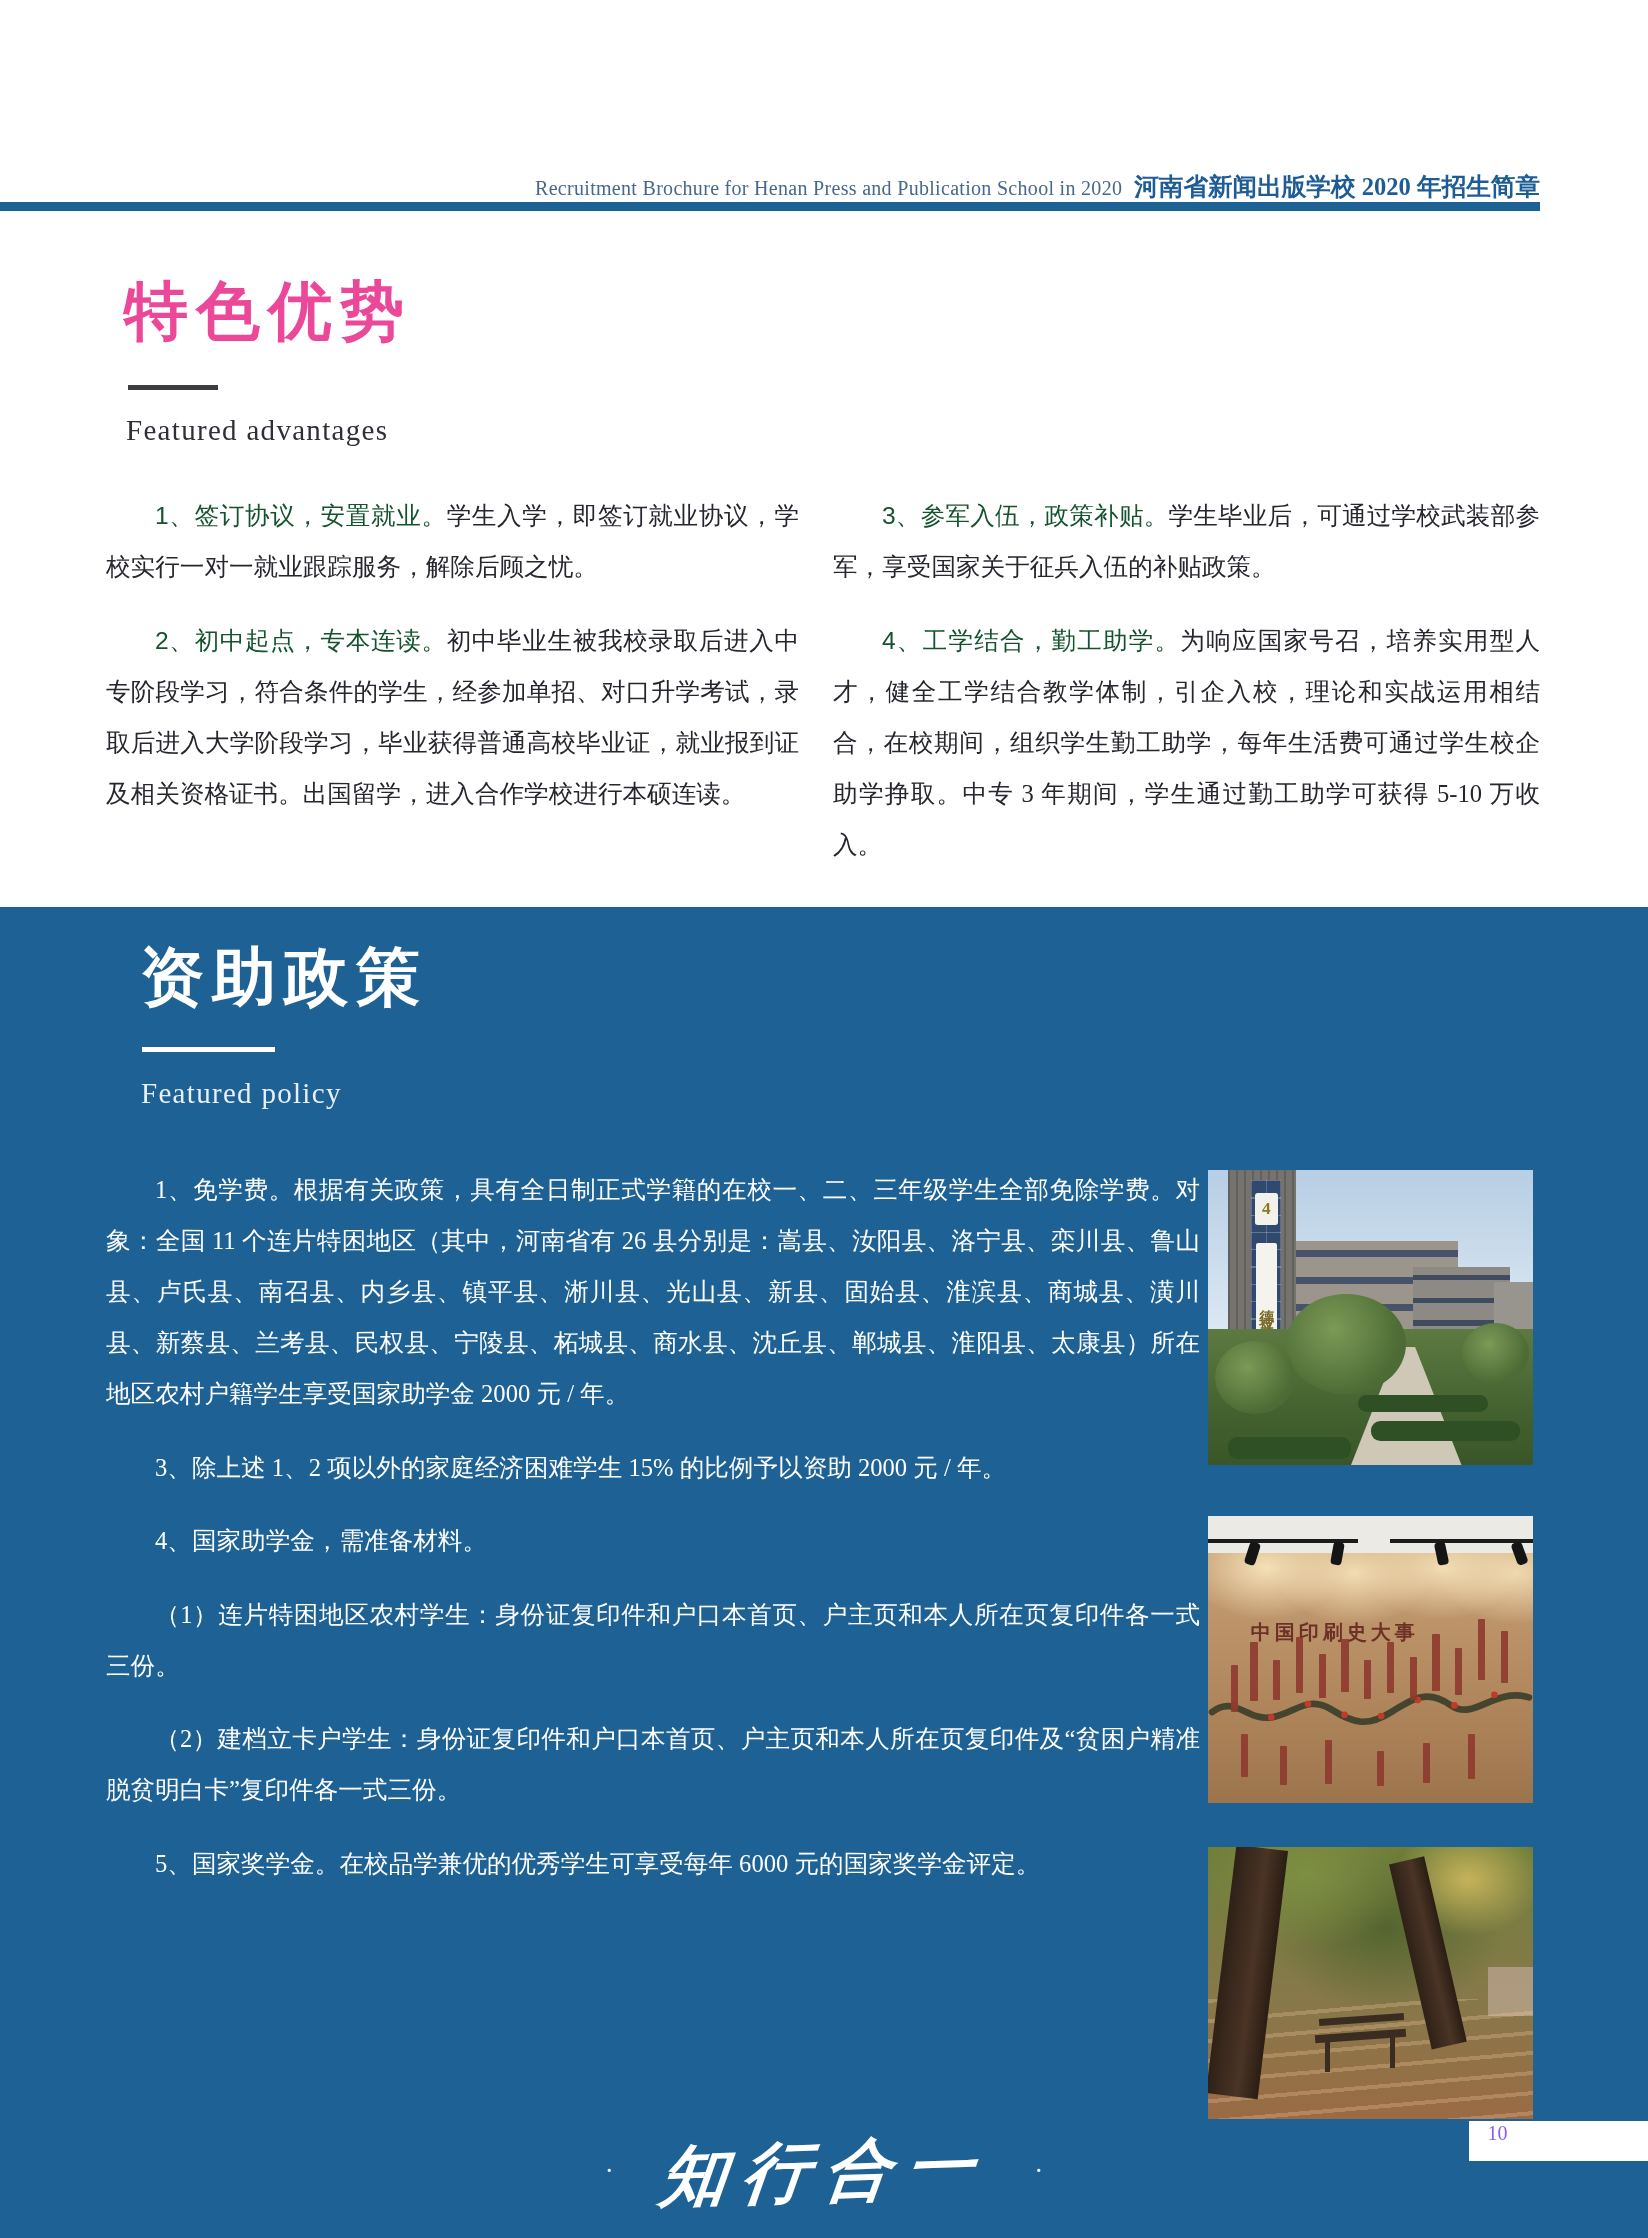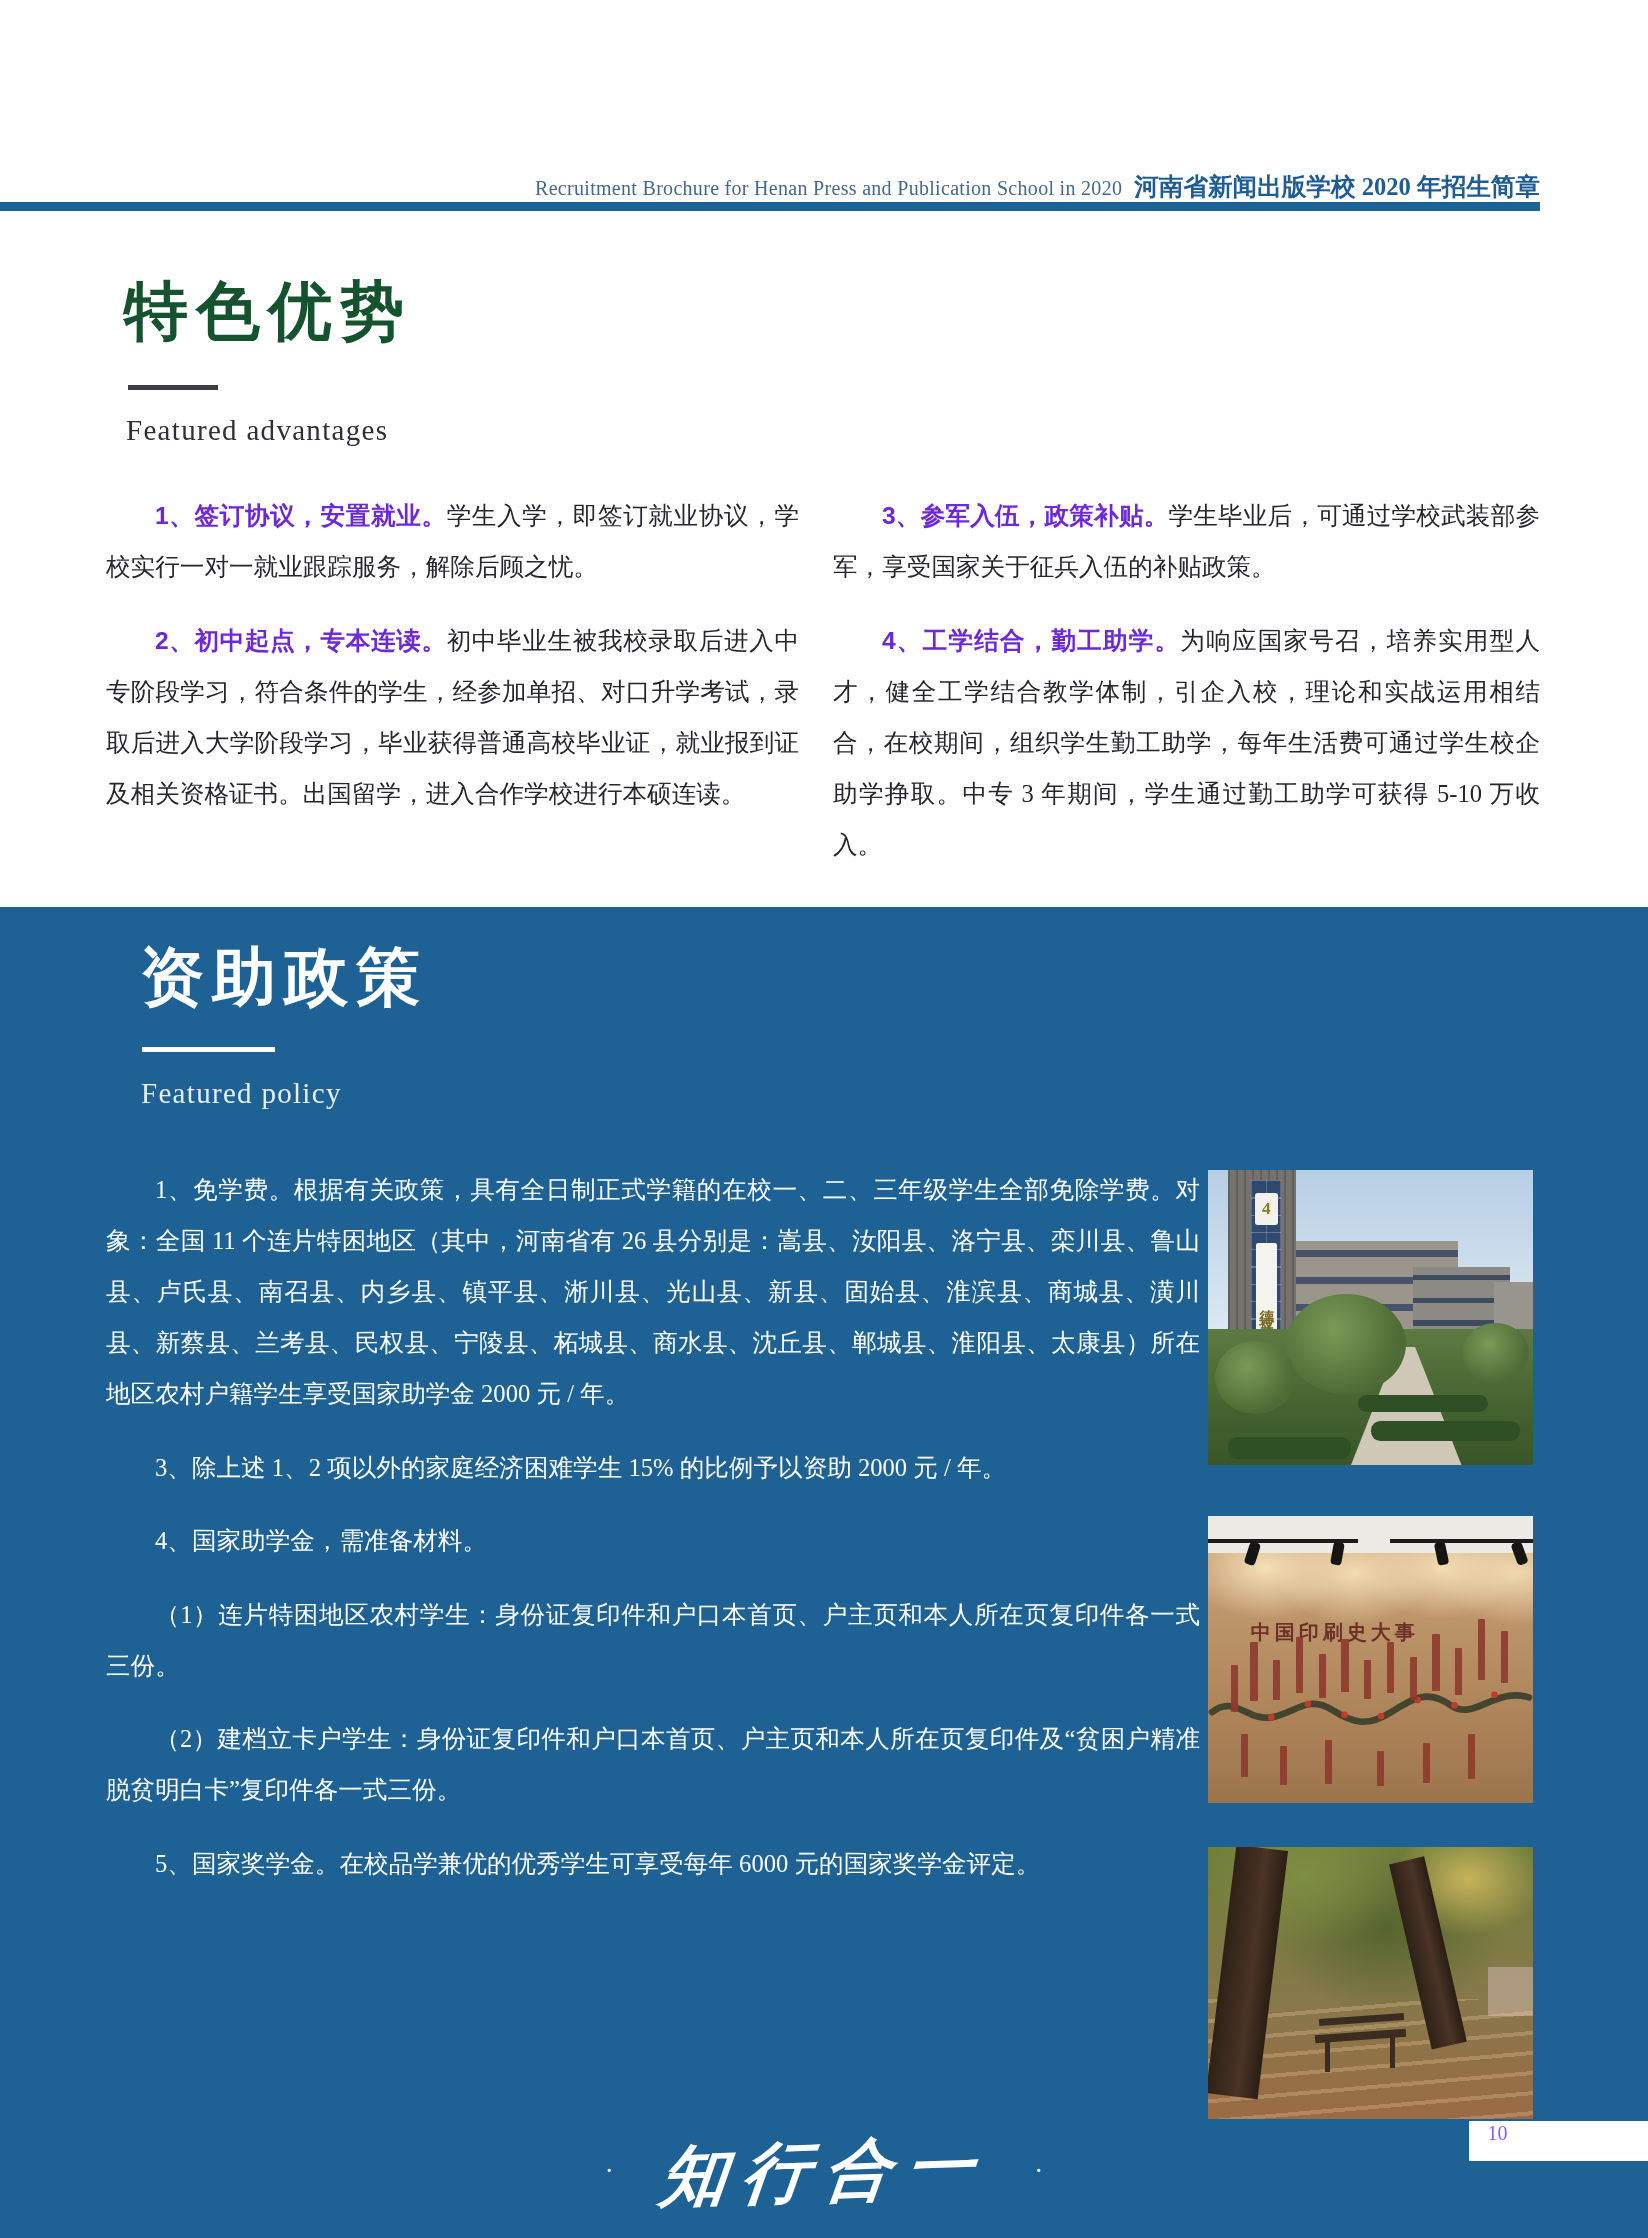--- a/index.html
+++ b/index.html
@@ -14,21 +14,21 @@
 
   
   .sec-title{position:absolute;font-size:64px;font-weight:bold;line-height:1.05;letter-spacing:8px;}
   .sec-rule{position:absolute;height:4.7px;}
   .sec-sub{position:absolute;font-size:29px;letter-spacing:1.3px;}
 
   
   .col{position:absolute;top:450px;}
   .col p{margin:0 0 22.6px 0;font-size:24.6px;line-height:51px;text-align:justify;
          text-indent:49px;color:#26262e;}
-  .lead{font-weight:bold;color:#6d28d9;font-family:"Liberation Sans","DejaVu Sans",sans-serif;}
+  .lead{font-weight:normal;color:#14532d;font-family:"Liberation Sans","DejaVu Sans",sans-serif;}
   .col-left{left:106px;width:693px;}
   .col-right{left:833px;width:707px;}
 
   
   .blue-sec{position:absolute;left:0;top:867px;width:1648px;height:1372px;background:#1e6295;}
   .fund-text{position:absolute;left:106px;top:257px;width:1094px;}
   .fund-text p{margin:0 0 22.6px 0;font-size:24.6px;line-height:51px;color:#ffffff;
                text-align:justify;text-indent:49px;}
 
   
@@ -104,21 +104,21 @@
 <body>
 
 <div id="canvas">
 
   <div class="hdr-line">
     <span class="hdr-en">Recruitment Brochure for Henan Press and Publication School in 2020</span>
     <span class="hdr-zh">河南省新闻出版学校 2020 年招生简章</span>
   </div>
   <div class="hdr-bar"></div>
 
-  <div class="sec-title" style="left:124px;top:238px;color:#14532d;">特色优势</div>
+  <div class="sec-title" style="left:124px;top:238px;color:#ec4899;">特色优势</div>
   <div class="sec-rule" style="left:128px;top:345px;width:90px;background:#3c3c42;"></div>
   <div class="sec-sub" style="left:126px;top:374px;color:#2f2f38;">Featured advantages</div>
 
   <div class="col col-left">
     <p><span class="lead">1、签订协议，安置就业。</span><span>学生入学，即签订就业协议，学校实行一对一就业跟踪服务，解除后顾之忧。</span></p>
     <p><span class="lead">2、初中起点，专本连读。</span><span>初中毕业生被我校录取后进入中专阶段学习，符合条件的学生，经参加单招、对口升学考试，录取后进入大学阶段学习，毕业获得普通高校毕业证，就业报到证及相关资格证书。出国留学，进入合作学校进行本硕连读。</span></p>
   </div>
   <div class="col col-right">
     <p><span class="lead">3、参军入伍，政策补贴。</span><span>学生毕业后，可通过学校武装部参军，享受国家关于征兵入伍的补贴政策。</span></p>
     <p><span class="lead">4、工学结合，勤工助学。</span><span>为响应国家号召，培养实用型人才，健全工学结合教学体制，引企入校，理论和实战运用相结合，在校期间，组织学生勤工助学，每年生活费可通过学生校企助学挣取。中专 3 年期间，学生通过勤工助学可获得 5-10 万收入。</span></p>

